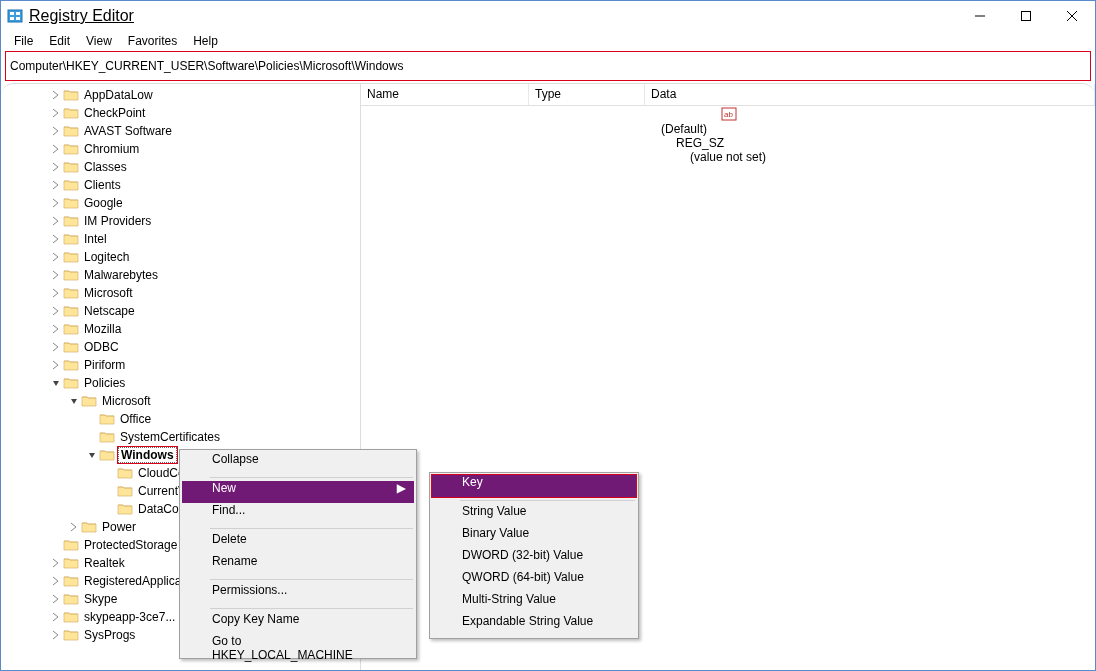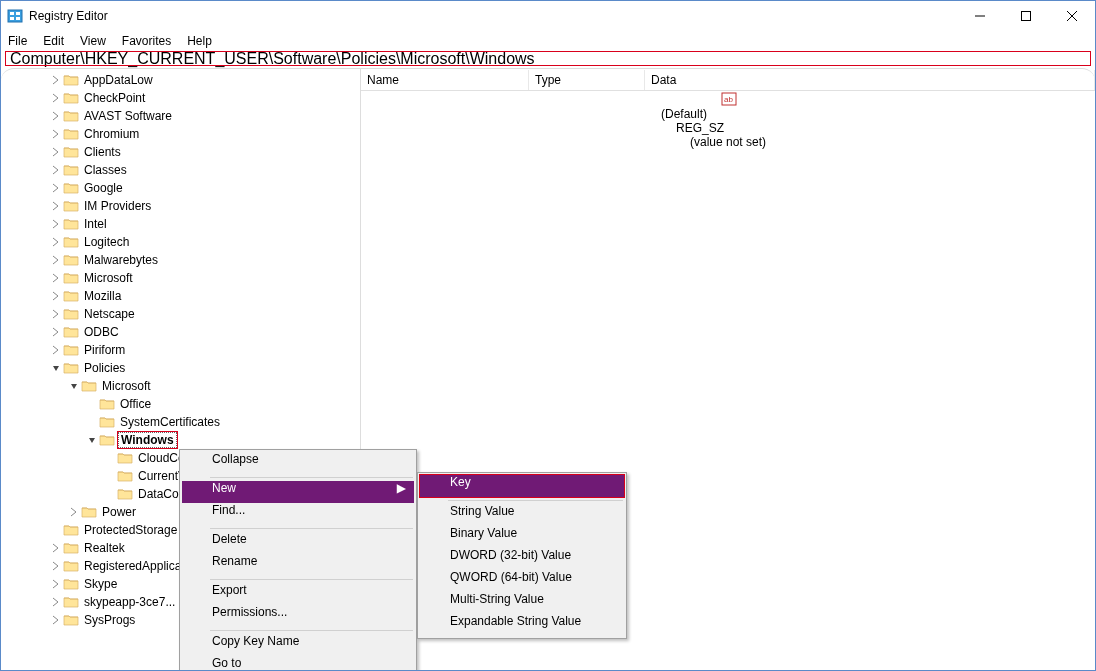--- a/index.html
+++ b/index.html
@@ -1,28 +1,28 @@
 <!DOCTYPE html>
 <html><head>
 <meta charset="utf-8">
 <style>
   * { box-sizing: border-box; margin: 0; padding: 0; }
   body { font-family: "Segoe UI", Tahoma, sans-serif; font-size: 12px; color: #000; background: #fff; width: 1096px; height: 671px; overflow: hidden; border: 1px solid #5a8ac9; position: relative; }
   
   .titlebar { height: 30px; display: flex; align-items: center; padding-left: 6px; background: #fff; }
   .titlebar .app-icon { width: 16px; height: 16px; margin-right: 6px; }
-  .titlebar .title { flex: 1; font-size: 12px; }
+  .titlebar .title { flex: 1; font-size: 16px; text-decoration: underline; }
   .titlebar .win-btns { display: flex; }
   .titlebar .win-btn { width: 46px; height: 30px; display: flex; align-items: center; justify-content: center; font-family: "Segoe MDL2 Assets", sans-serif; font-size: 10px; }
   .titlebar .win-btn svg { display:block; }
   
-  .menubar { height: 20px; display: flex; align-items: center; padding-left: 0; gap: 2px; }
+  .menubar { height: 20px; display: flex; align-items: center; padding-left: 6px; gap: 2px; }
   .menubar .menu-item { padding: 2px 7px; }
   
-  .addressbar { height: 15px; border: 1px solid #ccc; margin: 0 4px; display: flex; align-items: center; padding: 0 4px; font-size: 16px; }
+  .addressbar { height: 30px; border: 1px solid #ccc; margin: 0 4px; display: flex; align-items: center; padding: 0 4px; font-size: 12px; }
   .addressbar.highlighted { outline: 1px solid #d9001b; outline-offset:-1px; }
   
   .content { display: flex; height: calc(671px - 30px - 20px - 22px - 4px); border-top: 1px solid #ddd; margin-top:2px;border-radius:13px; }
   
   .tree-panel { width: 360px; border-right: 1px solid #ddd; overflow-y: scroll; position: relative; }
   .tree-panel::-webkit-scrollbar { width: 17px; }
   .tree-panel::-webkit-scrollbar-track { background: #f0f0f0; }
   .tree-panel::-webkit-scrollbar-thumb { background: #c0c0c0; }
   
   .tree { padding: 2px 0; }
@@ -30,36 +30,36 @@
   .tree-node .chev { width: 14px; height: 14px; display: flex; align-items: center; justify-content: center; }
   .tree-node .folder { width: 16px; height: 14px; margin-right: 3px; }
   .tree-node .label { padding: 0 2px; }
   .tree-node.selected .label { border:1px dotted #666; outline: 1px solid #d9001b; outline-offset:0px;font-weight:bold; }
   .indent-1 { padding-left: 48px; }
   .indent-2 { padding-left: 66px; }
   .indent-3 { padding-left: 84px; }
   .indent-4 { padding-left: 102px; }
   
   .list-panel { flex: 1; }
-  .list-header { display: flex; height: 22px; border-bottom: 1px solid #e0e0e0; align-items: center; }
+  .list-header { display: flex; height: 22px; border-bottom: 1px solid #e0e0e0; }
   .list-header .col { padding: 3px 6px; border-right: 1px solid #e8e8e8; }
   .list-row { display: flex; height: 18px; align-items: center; flex-direction: column; }
   .list-row .cell { padding: 0 6px; }
   .list-row .val-icon { width:16px; height:16px; margin-left:4px; margin-right:2px;}
   .col-name { width: 168px; }
   .col-type { width: 116px; }
   .col-data { flex: 1; }
   
   .context-menu { position: absolute; background: #f0f0f0; border: 1px solid #a0a0a0; box-shadow: 2px 2px 3px rgba(0,0,0,.25); font-size: 12px; padding: 2px; }
   .context-menu .cm-item { height: 22px; display: flex; padding: 0 30px 0 30px; position: relative; }
   .context-menu .cm-item.hover { background: #701a75; color: #fff; }
   .context-menu .cm-sep { height: 1px; background: #d0d0d0; margin: 3px 1px 3px 28px; }
   .context-menu .cm-item .arrow { position: absolute; right: 8px; }
   .context-menu.main { left: 178px; top: 448px; width: 238px; }
-  .context-menu.sub { left: 416px; top: 471px; width: 210px; }
+  .context-menu.sub { left: 428px; top: 471px; width: 210px; }
   .context-menu .cm-item.hl { outline: 1px solid #d9001b; outline-offset: 0px; }
   
   .chev svg, .folder svg { display:block; }
 </style>
 </head>
 <body>
 
 <div class="titlebar">
   <span class="app-icon">
     <svg width="16" height="16" viewBox="0 0 16 16">
@@ -167,48 +167,48 @@
             <svg width="10" height="10">
               <path d="M2 1 L7 5 L2 9" fill="none" stroke="#888" stroke-width="1"></path>
             </svg>
           </span>
           <span class="folder">
             <svg width="16" height="14" viewBox="0 0 16 14">
               <path d="M1 3 L1 12 L15 12 L15 4 L7 4 L6 3 Z" fill="#ffe59a" stroke="#d9b368" stroke-width="0.7"></path>
               <path d="M1 3 L6 3 L7 4 L15 4" fill="none" stroke="#d9b368" stroke-width="0.7"></path>
             </svg>
           </span>
+          <span class="label">Classes</span>
+        </div>
+        <div class="tree-node indent-1">
+          <span class="chev">
+            <svg width="10" height="10">
+              <path d="M2 1 L7 5 L2 9" fill="none" stroke="#888" stroke-width="1"></path>
+            </svg>
+          </span>
+          <span class="folder">
+            <svg width="16" height="14" viewBox="0 0 16 14">
+              <path d="M1 3 L1 12 L15 12 L15 4 L7 4 L6 3 Z" fill="#ffe59a" stroke="#d9b368" stroke-width="0.7"></path>
+              <path d="M1 3 L6 3 L7 4 L15 4" fill="none" stroke="#d9b368" stroke-width="0.7"></path>
+            </svg>
+          </span>
           <span class="label">Clients</span>
         </div>
         <div class="tree-node indent-1">
           <span class="chev">
             <svg width="10" height="10">
               <path d="M2 1 L7 5 L2 9" fill="none" stroke="#888" stroke-width="1"></path>
             </svg>
           </span>
           <span class="folder">
             <svg width="16" height="14" viewBox="0 0 16 14">
               <path d="M1 3 L1 12 L15 12 L15 4 L7 4 L6 3 Z" fill="#ffe59a" stroke="#d9b368" stroke-width="0.7"></path>
               <path d="M1 3 L6 3 L7 4 L15 4" fill="none" stroke="#d9b368" stroke-width="0.7"></path>
             </svg>
           </span>
-          <span class="label">Classes</span>
-        </div>
-        <div class="tree-node indent-1">
-          <span class="chev">
-            <svg width="10" height="10">
-              <path d="M2 1 L7 5 L2 9" fill="none" stroke="#888" stroke-width="1"></path>
-            </svg>
-          </span>
-          <span class="folder">
-            <svg width="16" height="14" viewBox="0 0 16 14">
-              <path d="M1 3 L1 12 L15 12 L15 4 L7 4 L6 3 Z" fill="#ffe59a" stroke="#d9b368" stroke-width="0.7"></path>
-              <path d="M1 3 L6 3 L7 4 L15 4" fill="none" stroke="#d9b368" stroke-width="0.7"></path>
-            </svg>
-          </span>
           <span class="label">Google</span>
         </div>
         <div class="tree-node indent-1">
           <span class="chev">
             <svg width="10" height="10">
               <path d="M2 1 L7 5 L2 9" fill="none" stroke="#888" stroke-width="1"></path>
             </svg>
           </span>
           <span class="folder">
             <svg width="16" height="14" viewBox="0 0 16 14">
@@ -279,35 +279,35 @@
             <svg width="10" height="10">
               <path d="M2 1 L7 5 L2 9" fill="none" stroke="#888" stroke-width="1"></path>
             </svg>
           </span>
           <span class="folder">
             <svg width="16" height="14" viewBox="0 0 16 14">
               <path d="M1 3 L1 12 L15 12 L15 4 L7 4 L6 3 Z" fill="#ffe59a" stroke="#d9b368" stroke-width="0.7"></path>
               <path d="M1 3 L6 3 L7 4 L15 4" fill="none" stroke="#d9b368" stroke-width="0.7"></path>
             </svg>
           </span>
+          <span class="label">Netscape</span>
+        </div>
+        <div class="tree-node indent-1">
+          <span class="chev">
+            <svg width="10" height="10">
+              <path d="M2 1 L7 5 L2 9" fill="none" stroke="#888" stroke-width="1"></path>
+            </svg>
+          </span>
+          <span class="folder">
+            <svg width="16" height="14" viewBox="0 0 16 14">
+              <path d="M1 3 L1 12 L15 12 L15 4 L7 4 L6 3 Z" fill="#ffe59a" stroke="#d9b368" stroke-width="0.7"></path>
+              <path d="M1 3 L6 3 L7 4 L15 4" fill="none" stroke="#d9b368" stroke-width="0.7"></path>
+            </svg>
+          </span>
           <span class="label">Mozilla</span>
-        </div>
-        <div class="tree-node indent-1">
-          <span class="chev">
-            <svg width="10" height="10">
-              <path d="M2 1 L7 5 L2 9" fill="none" stroke="#888" stroke-width="1"></path>
-            </svg>
-          </span>
-          <span class="folder">
-            <svg width="16" height="14" viewBox="0 0 16 14">
-              <path d="M1 3 L1 12 L15 12 L15 4 L7 4 L6 3 Z" fill="#ffe59a" stroke="#d9b368" stroke-width="0.7"></path>
-              <path d="M1 3 L6 3 L7 4 L15 4" fill="none" stroke="#d9b368" stroke-width="0.7"></path>
-            </svg>
-          </span>
-          <span class="label">Netscape</span>
         </div>
         <div class="tree-node indent-1">
           <span class="chev">
             <svg width="10" height="10">
               <path d="M2 1 L7 5 L2 9" fill="none" stroke="#888" stroke-width="1"></path>
             </svg>
           </span>
           <span class="folder">
             <svg width="16" height="14" viewBox="0 0 16 14">
               <path d="M1 3 L1 12 L15 12 L15 4 L7 4 L6 3 Z" fill="#ffe59a" stroke="#d9b368" stroke-width="0.7"></path>
@@ -552,23 +552,20 @@
     </div>
     <div class="cm-sep"></div>
     <div class="cm-item">
       <span>Delete</span>
     </div>
     <div class="cm-item">
       <span>Rename</span>
     </div>
     <div class="cm-sep"></div>
     <div class="cm-item">
-      <span>Export</span>
-    </div>
-    <div class="cm-item">
       <span>Permissions...</span>
     </div>
     <div class="cm-sep"></div>
     <div class="cm-item">
       <span>Copy Key Name</span>
     </div>
     <div class="cm-item">
       <span>Go to HKEY_LOCAL_MACHINE</span>
     </div>
   </div>

